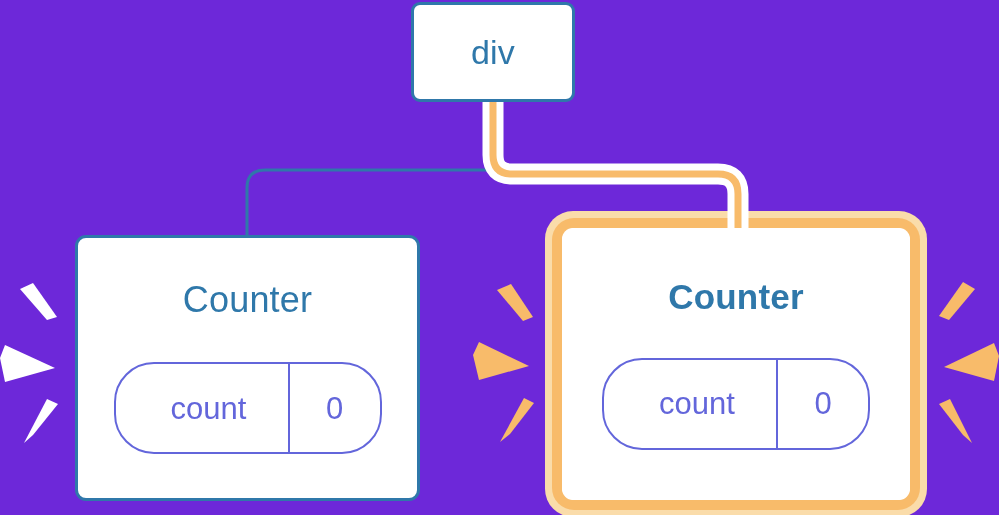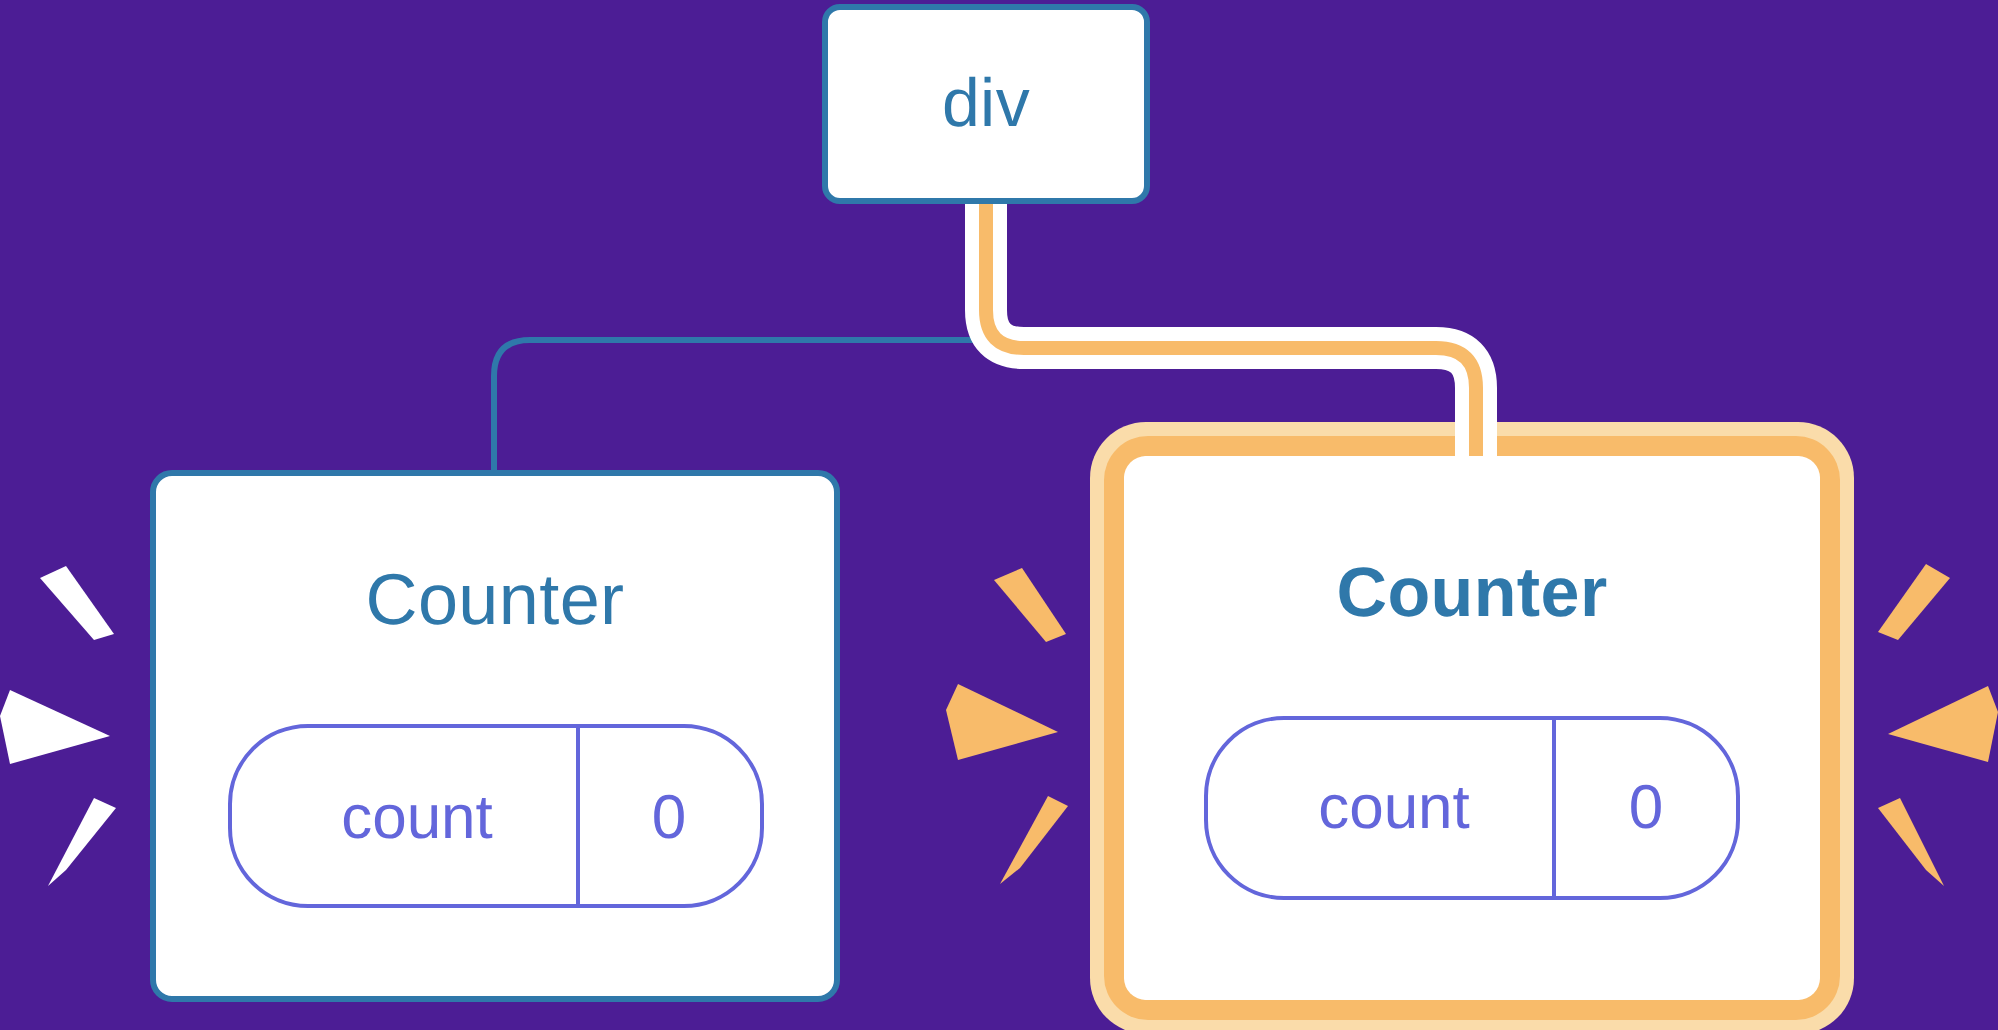--- a/index.html
+++ b/index.html
@@ -5,21 +5,21 @@
 <style>
   html, body {
     margin: 0;
     padding: 0;
     background: #4c6670;
   }
   #stage {
     position: relative;
     width: 999px;
     height: 515px;
-    background: #4c1d95;
+    background: #6d28d9;
     overflow: hidden;
     font-family: "Liberation Sans", sans-serif;
   }
   #wires {
     position: absolute;
     left: 0; top: 0;
     width: 999px;
     height: 515px;
     pointer-events: none;
   }

